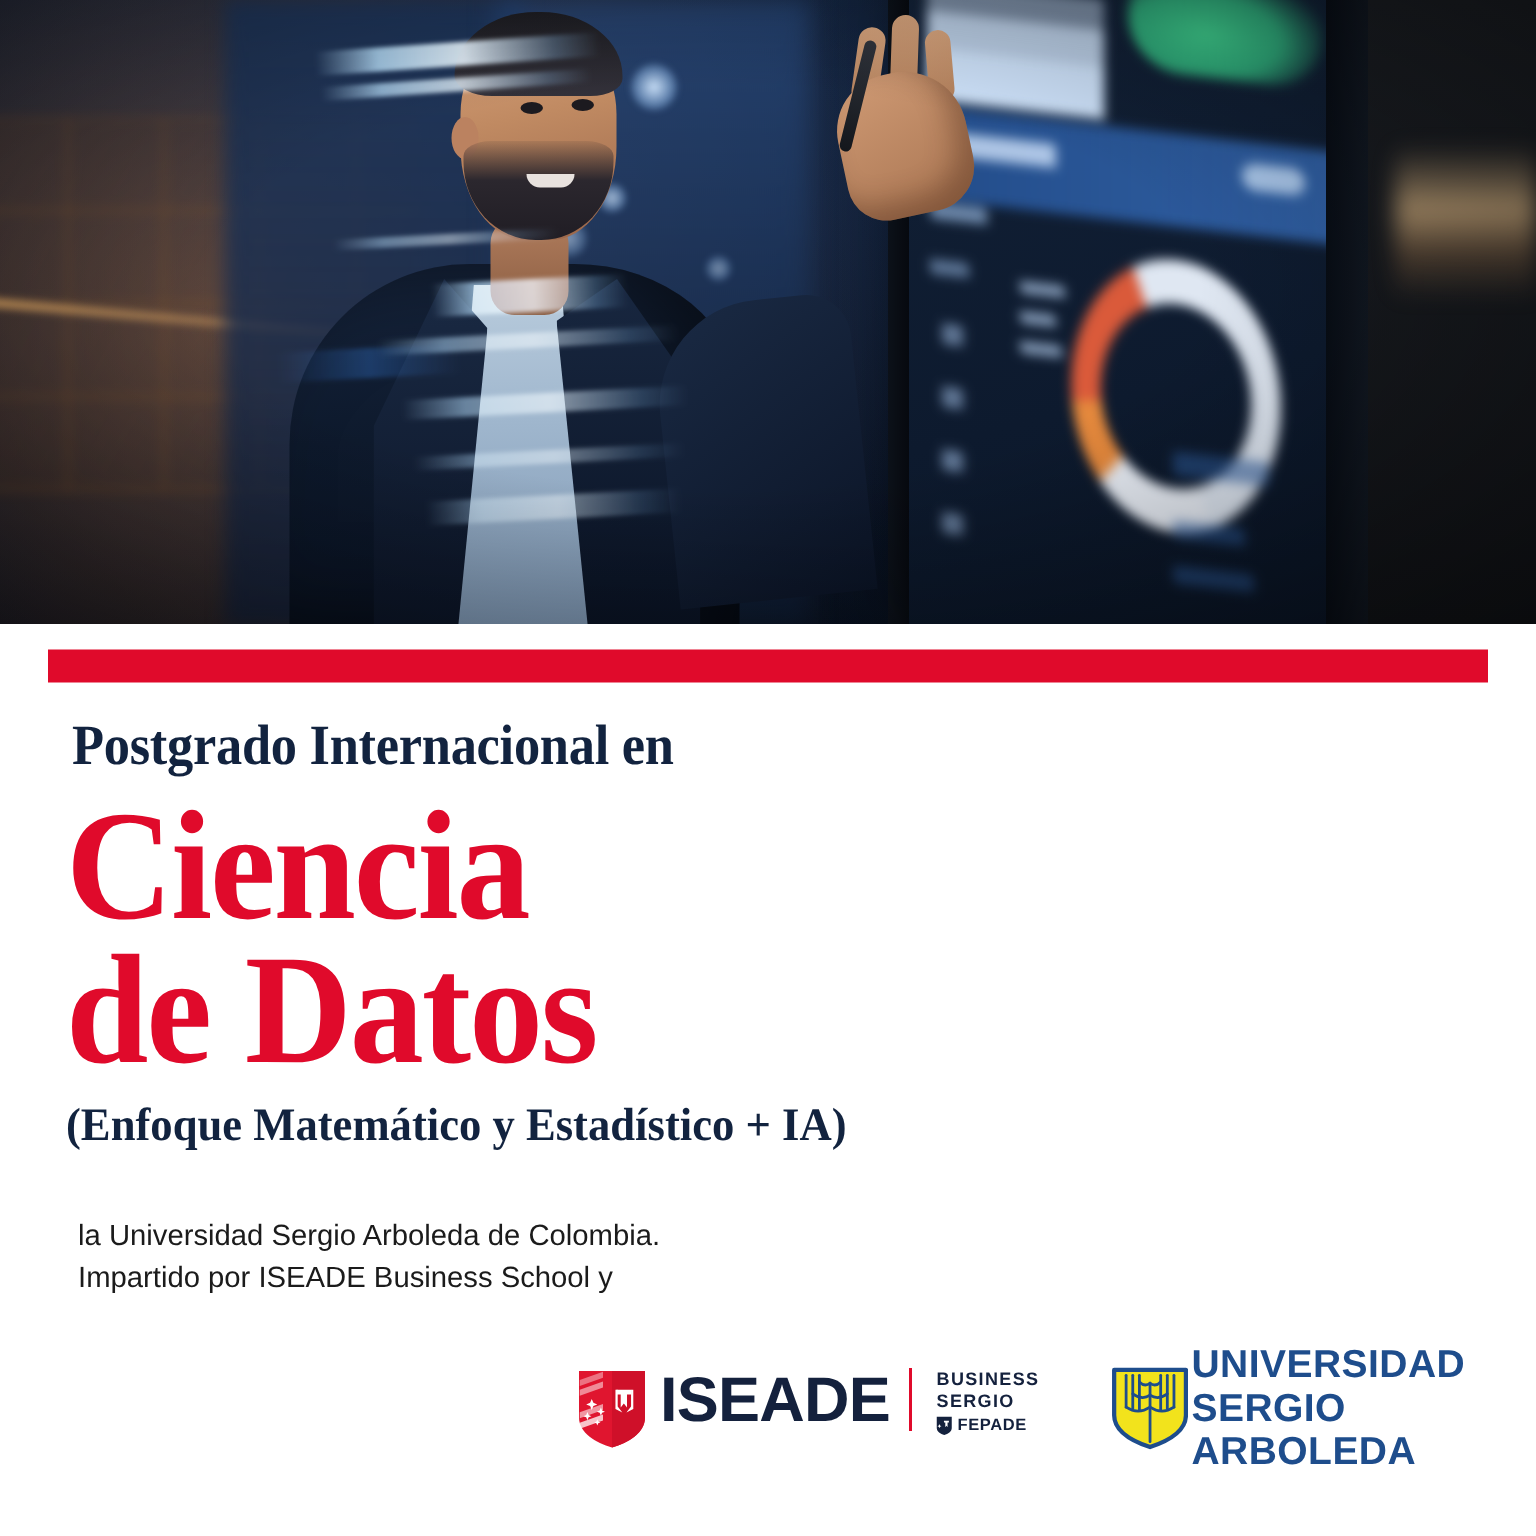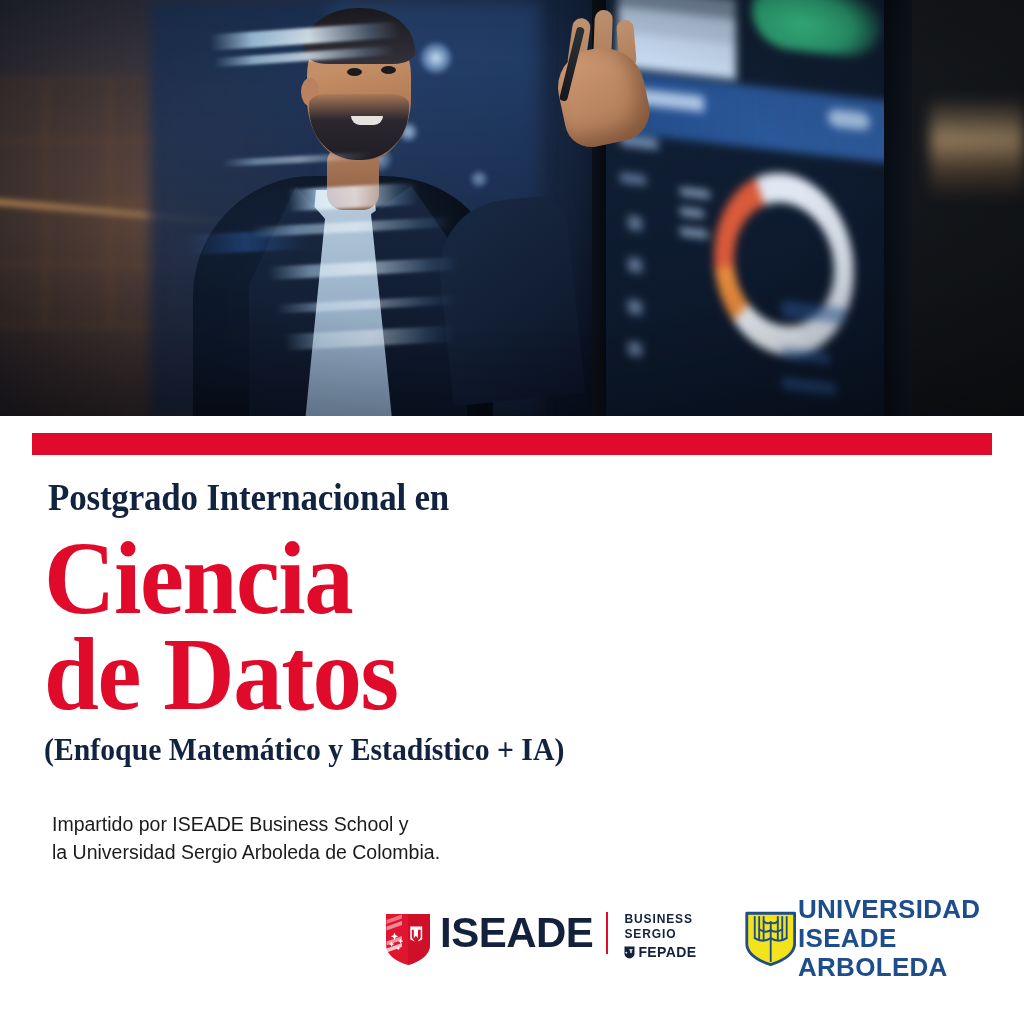--- a/index.html
+++ b/index.html
@@ -439,21 +439,21 @@
     font-size: 12px;
     line-height: 1.25;
     letter-spacing: .9px;
     color: #14213d;
   }
   .fepade-line { display: flex; align-items: center; gap: 3px; margin-top: 2px; }
   .fepade-mark { width: 11px; height: 13px; display: block; }
   .fepade-word {
     font-family: "Liberation Sans", sans-serif;
     font-weight: 700;
-    font-size: 14px;
+    font-size: 11px;
     letter-spacing: .4px;
     color: #14213d;
   }
 
   .usa { display: flex; align-items: center; gap: 2px; }
   .usa-shield { width: 58px; height: 62px; display: block; }
   .usa-word {
     font-family: "Liberation Sans", sans-serif;
     font-weight: 700;
     font-size: 26px;
@@ -554,22 +554,22 @@
     <p class="eyebrow">Postgrado Internacional en</p>
 
     <h1 class="title">
       <span class="ln">Ciencia</span>
       <span class="ln">de Datos</span>
     </h1>
 
     <p class="subtitle">(Enfoque Matemático y Estadístico + IA)</p>
 
     <p class="byline">
+      <span class="ln">la Universidad Sergio Arboleda de Colombia.</span>
       <span class="ln">Impartido por ISEADE Business School y</span>
-      <span class="ln">la Universidad Sergio Arboleda de Colombia.</span>
     </p>
 
     <div class="logo-row">
 
       <div class="iseade">
         <svg class="iseade-shield" viewBox="0 0 46 54">
           <path d="M1 2 H45 V33 C45 43 34 50 23 53 C12 50 1 43 1 33 Z" fill="#e0152f"></path>
           <path d="M23 2 H45 V33 C45 43 34 50 23 53 Z" fill="#cf1029"></path>
           <g fill="#ffffff">
             <path d="M17 35 L1.5 40.5 V36.5 L17 31 Z" opacity=".75"></path>
@@ -618,19 +618,19 @@
             <path d="M11 30 Q20 36 29 30"></path>
             <path d="M29 30 Q38 36 47 30"></path>
             <path d="M16 20 Q23 25 29 21"></path>
             <path d="M29 21 Q35 25 42 20"></path>
             <path d="M21 11 Q25 15 29 12"></path>
             <path d="M29 12 Q33 15 37 11"></path>
           </g>
         </svg>
         <span class="usa-word">
           <span class="ln">UNIVERSIDAD</span>
-          <span class="ln">ISEADE ARBOLEDA</span>
+          <span class="ln">SERGIO ARBOLEDA</span>
         </span>
       </div>
 
     </div>
   </div>
 </div>
 
 </body></html>

